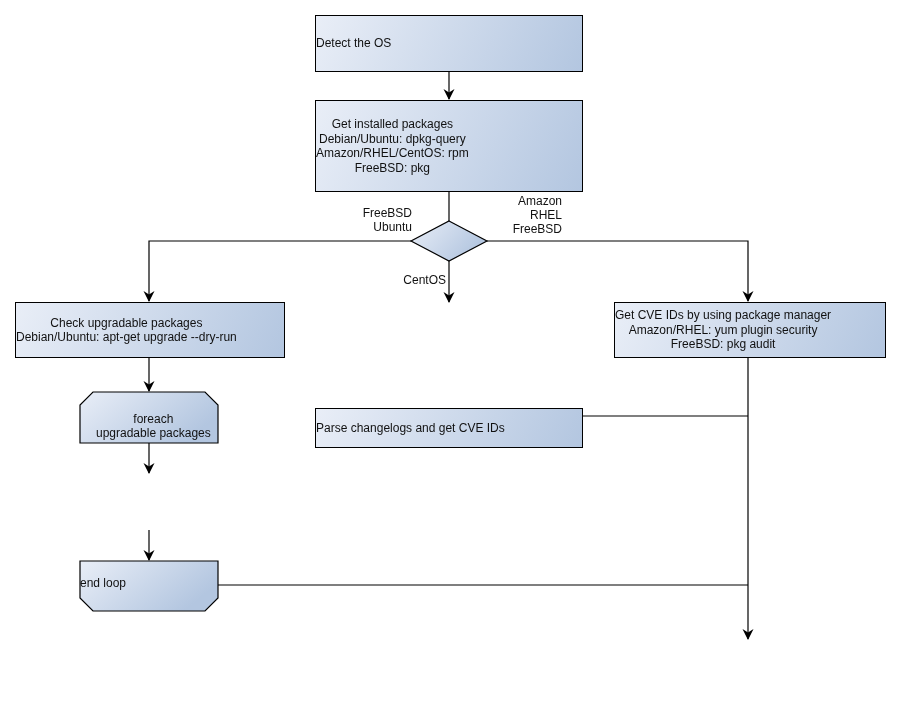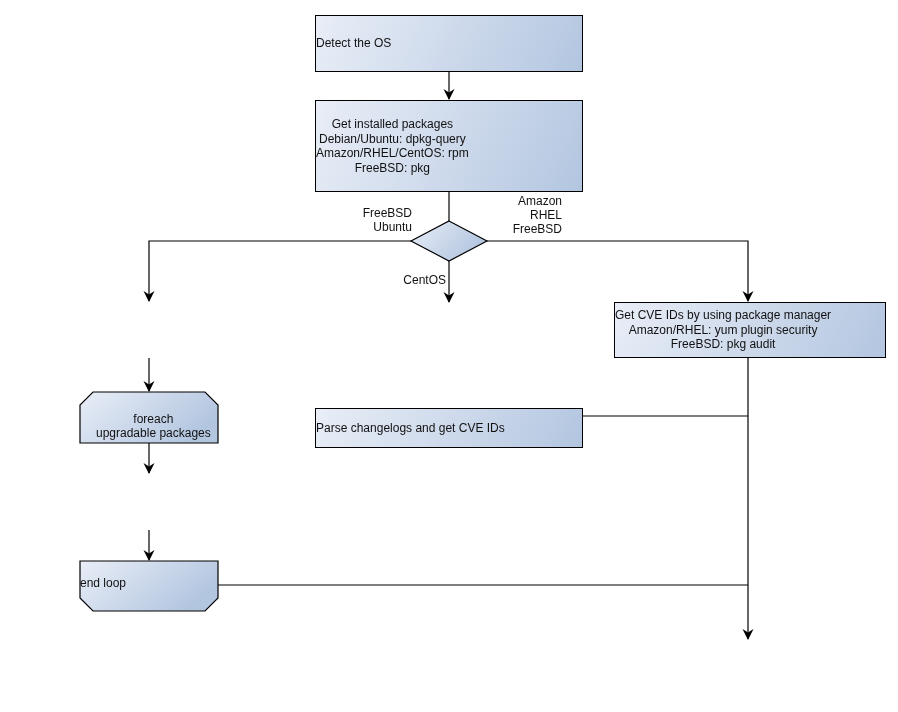--- a/index.html
+++ b/index.html
@@ -92,20 +92,24 @@
     <span class="node-label">Detect the OS</span>
   </div>
 
   <div class="node rect" style="left:315px; top:100px; width:268px; height:92px">
     <span class="node-label">Get installed packages
 Debian/Ubuntu: dpkg-query
 Amazon/RHEL/CentOS: rpm
 FreeBSD: pkg</span>
   </div>
 
+  <div class="node rect" style="left:15px; top:302px; width:270px; height:56px">
+    <span class="node-label">Check upgradable packages
+Debian/Ubuntu: apt-get upgrade --dry-run</span>
+  </div>
 
 
   <div class="node rect" style="left:614px; top:302px; width:272px; height:56px">
     <span class="node-label">Get CVE IDs by using package manager
 Amazon/RHEL: yum plugin security
 FreeBSD: pkg audit</span>
   </div>
 
   <div class="node rect" style="left:315px; top:408px; width:268px; height:40px">
     <span class="node-label">Parse changelogs and get CVE IDs</span>

